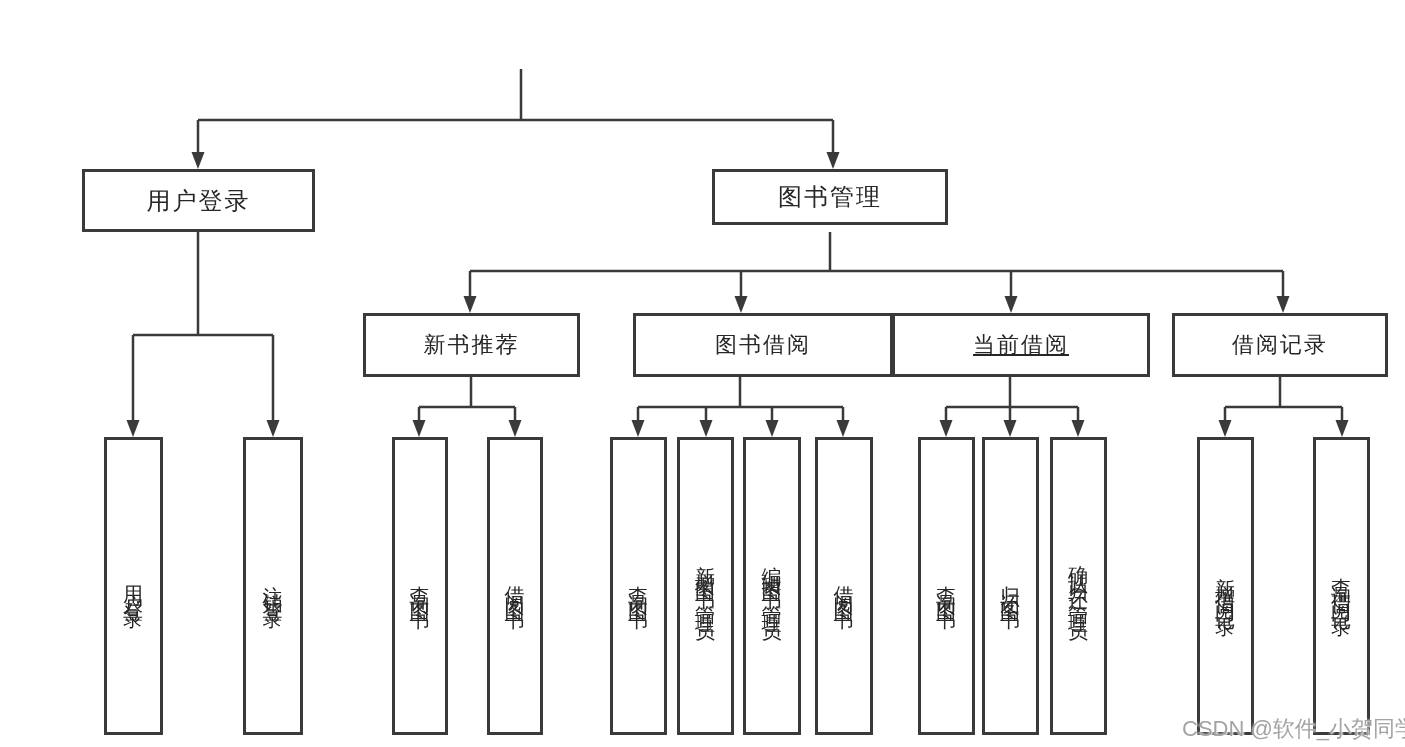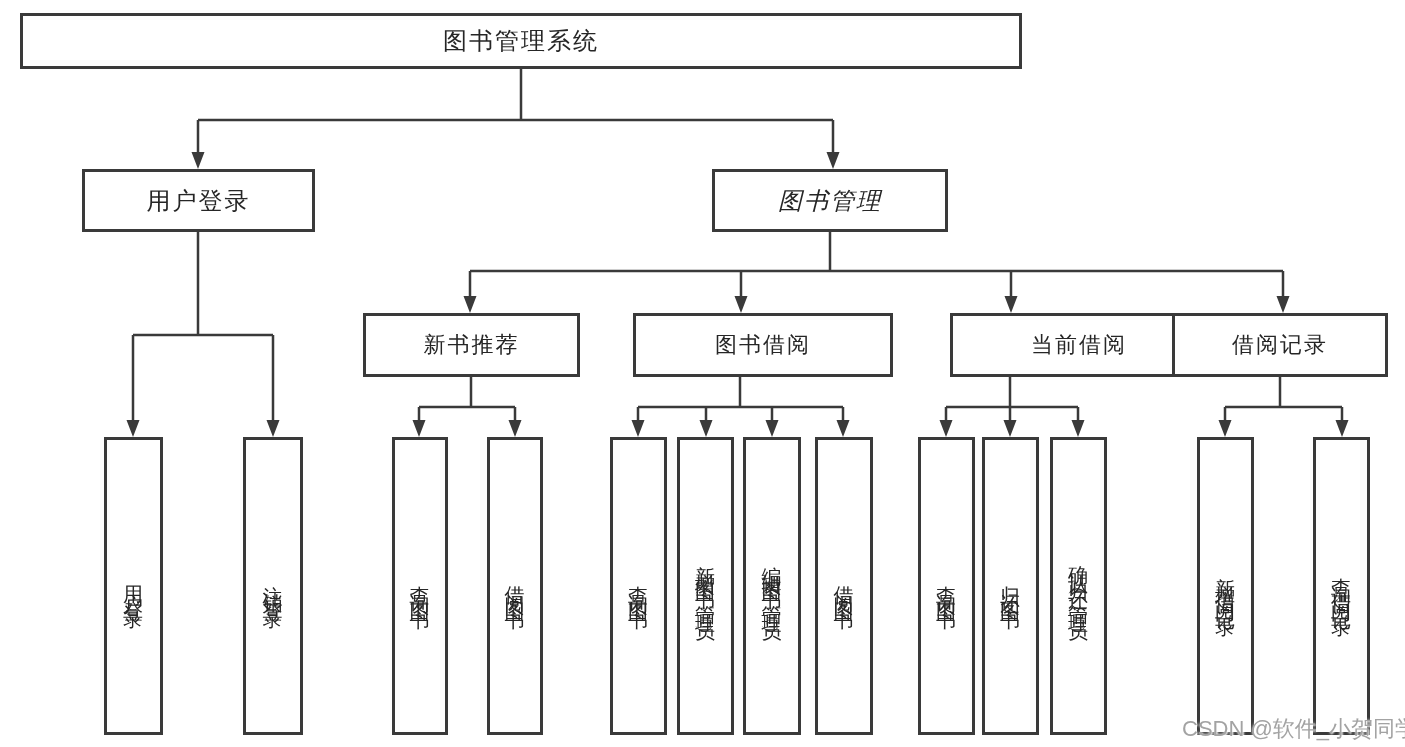--- a/index.html
+++ b/index.html
@@ -33,24 +33,24 @@
   .box.leaf .vtext {
     writing-mode: vertical-rl;
     text-orientation: upright;
     letter-spacing: 8px;
     line-height: 1;
     white-space: nowrap;
   }
   
   #root-box        { left: 20px;   top: 13px;  width: 1002px; height: 56px; }
   #user-login-box  { left: 82px;   top: 169px; width: 233px;  height: 63px; }
-  #book-mgmt-box   { left: 712px;  top: 169px; width: 236px;  height: 63px; font-style: italic; }
+  #book-mgmt-box   { left: 712px;  top: 169px; width: 236px;  height: 56px; }
   #new-book-box    { left: 363px;  top: 313px; width: 217px;  height: 64px; }
   #book-borrow-box { left: 633px;  top: 313px; width: 260px;  height: 64px; }
-  #cur-borrow-box  { left: 950px;  top: 313px; width: 258px;  height: 64px; }
+  #cur-borrow-box  { left: 892px;  top: 313px; width: 258px;  height: 64px; text-decoration: underline; }
   #records-box     { left: 1172px; top: 313px; width: 216px;  height: 64px; }
   .box.leaf { top: 437px; height: 298px; width: 58px; }
   #leaf-1  { left: 104px;  width: 59px; }
   #leaf-2  { left: 243px;  width: 60px; }
   #leaf-3  { left: 392px;  width: 56px; }
   #leaf-4  { left: 487px;  width: 56px; }
   #leaf-5  { left: 610px;  width: 57px; }
   #leaf-6  { left: 677px;  width: 57px; }
   #leaf-7  { left: 743px;  width: 58px; }
   #leaf-8  { left: 815px;  width: 58px; }
@@ -87,23 +87,20 @@
              M463.5 296 h13 l-6.5 17 z  M734.5 296 h13 l-6.5 17 z
              M1004.5 296 h13 l-6.5 17 z M1276.5 296 h13 l-6.5 17 z
              M412.5 420 h13 l-6.5 17 z  M508.5 420 h13 l-6.5 17 z
              M631.5 420 h13 l-6.5 17 z  M699.5 420 h13 l-6.5 17 z
              M765.5 420 h13 l-6.5 17 z  M836.5 420 h13 l-6.5 17 z
              M939.5 420 h13 l-6.5 17 z  M1003.5 420 h13 l-6.5 17 z
              M1071.5 420 h13 l-6.5 17 z M1218.5 420 h13 l-6.5 17 z
              M1335.5 420 h13 l-6.5 17 z"></path>
   </svg>
 
-  <div class="box h" id="root-box">
-    <span>图书管理系统</span>
-  </div>
 
   <div class="box h" id="user-login-box">
     <span>用户登录</span>
   </div>
   <div class="box h" id="book-mgmt-box">
     <span>图书管理</span>
   </div>
 
   <div class="box l3" id="new-book-box">
     <span>新书推荐</span>

